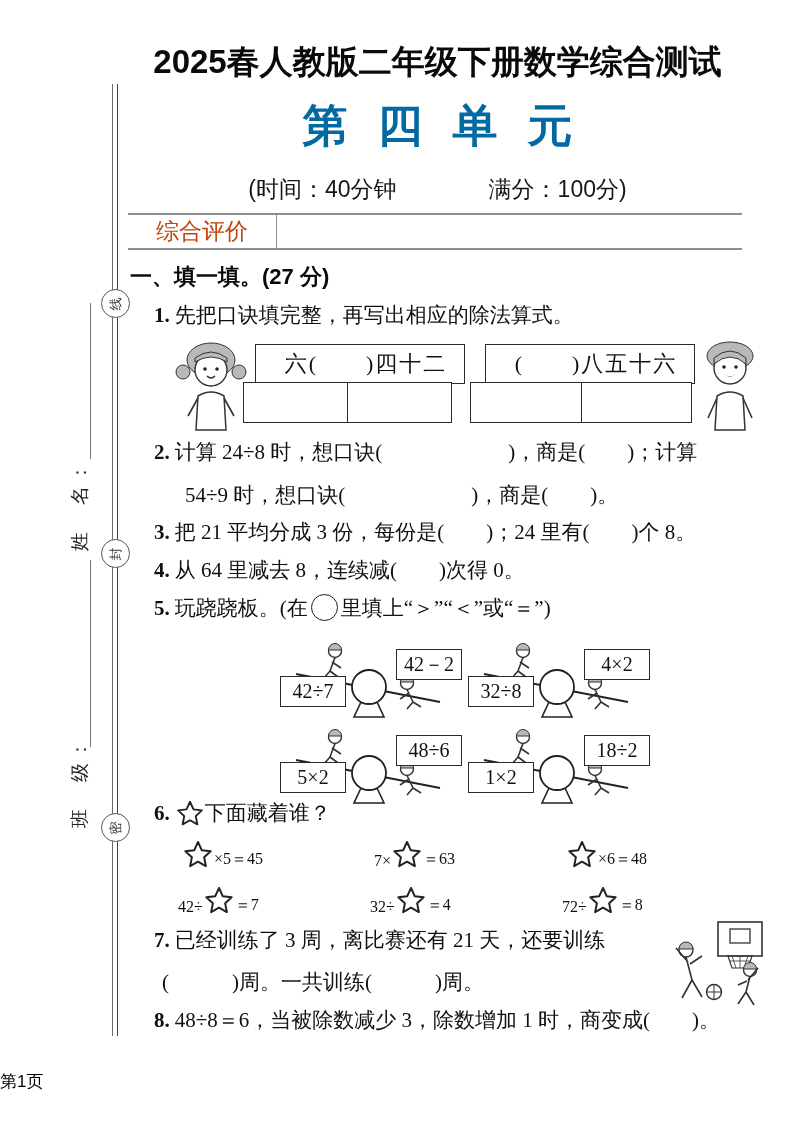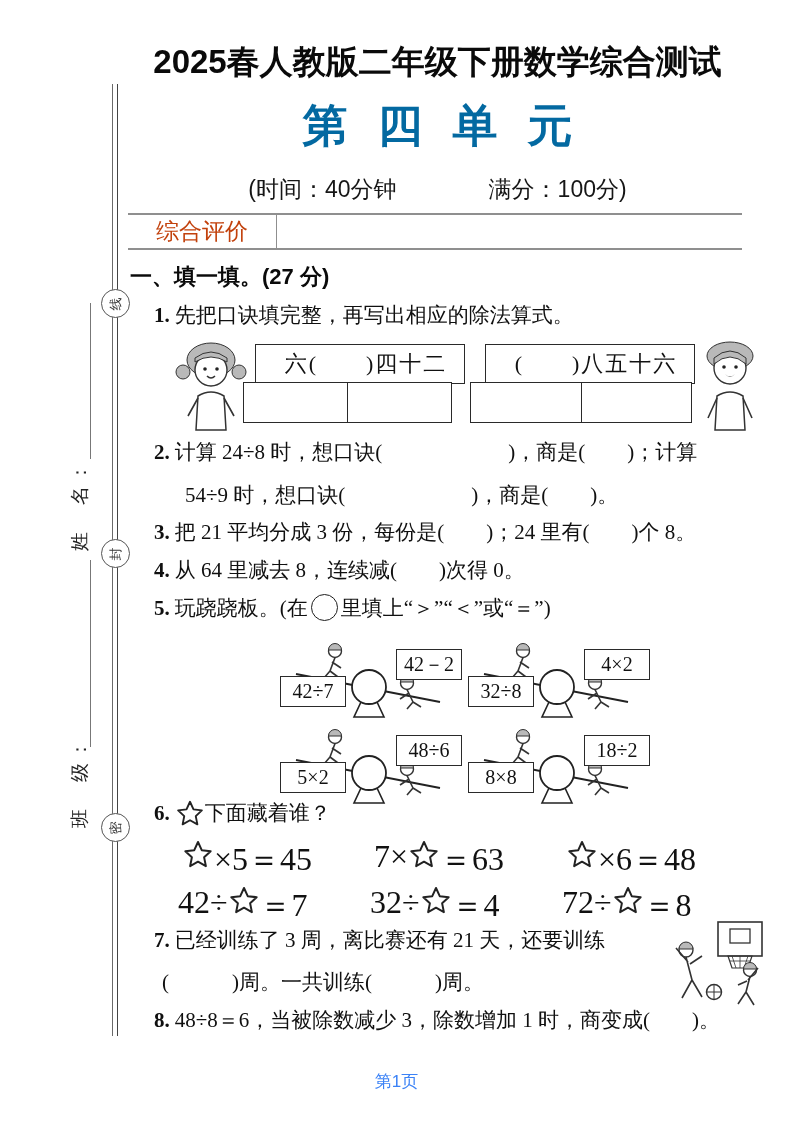--- a/index.html
+++ b/index.html
@@ -55,25 +55,25 @@
   .plank{stroke:#222;stroke-width:2;}
   .kidline{stroke:#333;stroke-width:1.6;fill:none;}
   .kidhead{fill:#fff;stroke:#333;stroke-width:1.4;}
   .kidhair{fill:#b9b9b9;stroke:#333;stroke-width:1;}
   .ss-base{fill:#fff;stroke:#222;stroke-width:1.6;}
   .ans-circle{fill:#fff;stroke:#222;stroke-width:1.8;}
   .circle-inline{display:inline-block;width:25px;height:25px;border:1.7px solid #1d1d1d;
     border-radius:50%;vertical-align:-6px;margin:0 3px;background:#fff;}
   
   .eq-row{position:absolute;display:flex;}
-  .eq-cell{width:192px;font-size:32px;white-space:nowrap;display:flex;align-items:flex-start;}
+  .eq-cell{width:192px;font-size:16px;white-space:nowrap;display:flex;align-items:flex-end;}
   .star-icon{vertical-align:-8px;}
   
-  .footer{position:absolute;top:1070px;left:0;width:100%;text-align:center;font-size:17px;
-    font-family:"Liberation Sans",sans-serif;color:#3b82f6;}
+  .footer{position:absolute;top:1070px;left:0;width:100%;font-size:17px;
+    font-family:"Liberation Sans",sans-serif;color:#000000;}
 </style>
 </head>
 <body>
 
 <div class="page">
 
   <div class="binding-line"></div>
   <div class="seal-circle" style="top:289px">
       <span>线</span>
     </div>
@@ -216,21 +216,21 @@
           <line x1="16" y1="38" x2="160" y2="66" class="plank"></line>
           <circle cx="55" cy="15" r="6.5" class="kidhead"></circle>
           <path d="M48.5,14 a6.5,6.5 0 0 1 13,0 Z" class="kidhair"></path>
           <path d="M55,21.5 L50,35 M52,26 L61,32 M50,35 L58,41 M50,35 L44,42" class="kidline"></path>
           <circle cx="127" cy="47" r="6.5" class="kidhead"></circle>
           <path d="M120.5,46 a6.5,6.5 0 0 1 13,0 Z" class="kidhair"></path>
           <path d="M127,53.5 L133,66 M129,57 L120,63 M133,66 L141,71 M133,66 L127,73" class="kidline"></path>
           <path d="M81,66 L97,66 L104,81 L74,81 Z" class="ss-base"></path>
           <circle cx="89" cy="51" r="17" class="ans-circle"></circle>
         </svg>
-        <div class="ss-box ss-left">8×8</div>
+        <div class="ss-box ss-left">1×2</div>
         <div class="ss-box ss-right">18÷2</div>
       </div>
     </div>
 
     <div class="qtext" style="top:798px;left:24px">
       <span class="qnum">6.</span><svg class="star-icon" width="30" height="30" viewBox="0 0 24 24">
           <polygon points="12,3 14.8,9.1 21.5,9.9 16.6,14.5 17.9,21.1 12,17.8 6.1,21.1 7.4,14.5 2.5,9.9 9.2,9.1" fill="#fff" stroke="#222" stroke-width="1.5" stroke-linejoin="round"></polygon>
         </svg><span>下面藏着谁？</span>
     </div>
     <div class="eq-row" style="top:838px;left:52px">

